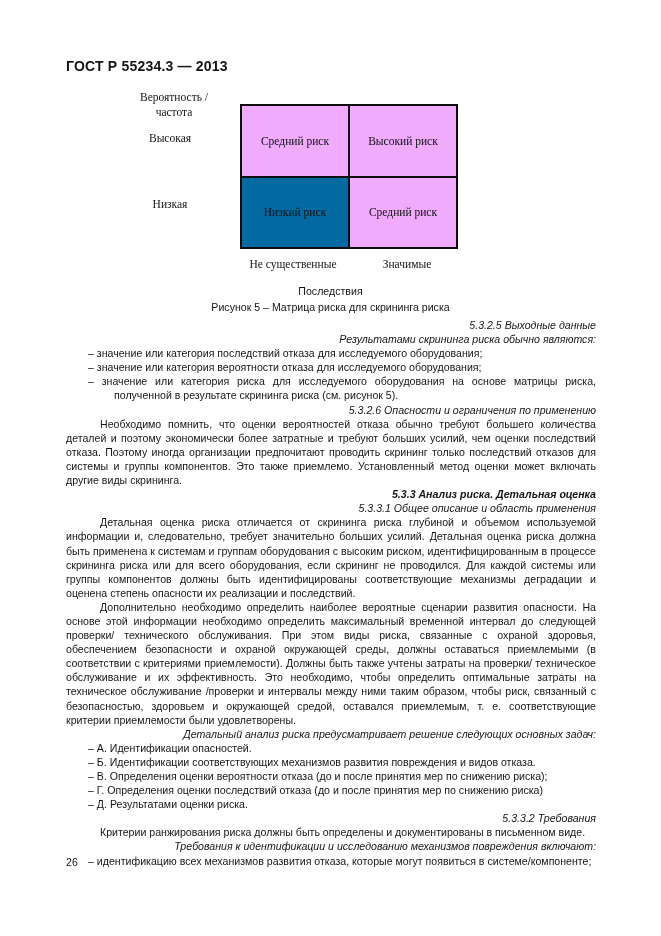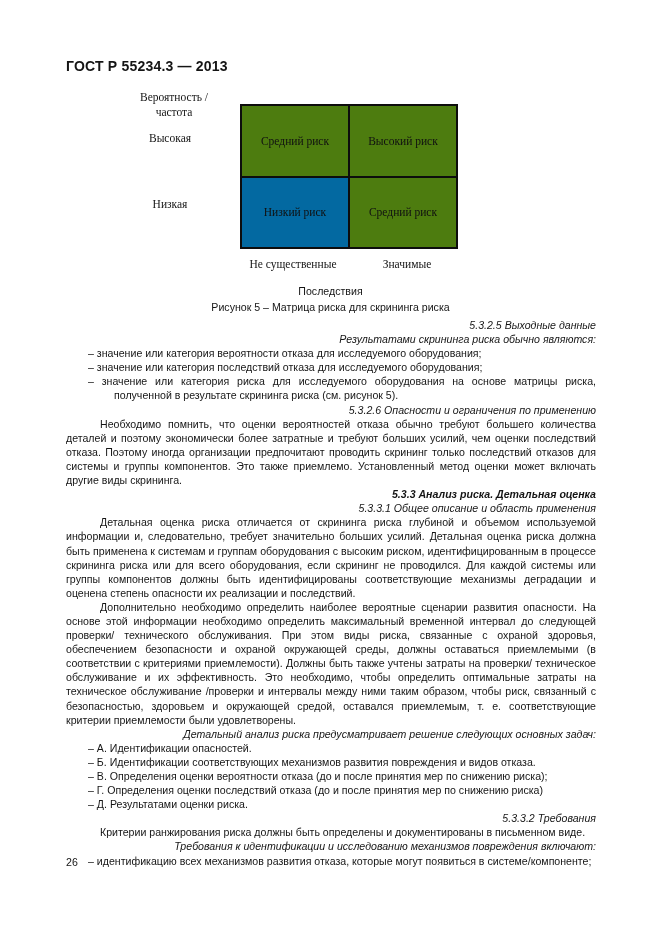--- a/index.html
+++ b/index.html
@@ -60,21 +60,21 @@
   .matrix td {
     border: 2px solid #0d0d0d;
     text-align: center;
     vertical-align: middle;
     font-family: "Liberation Serif", serif;
     font-size: 11.5px;
     color: #111;
     padding: 0;
     height: 50%;
   }
-  .cell-grey { background: #4d7c0f; }
+  .cell-grey { background: #f0abfc; }
   .cell-white { background: #0369a1; }
 
   
   .y-axis-title {
     position: absolute;
     left: 118px;
     top: 4px;
     width: 112px;
     text-align: center;
     font-family: "Liberation Serif", serif;
@@ -198,22 +198,22 @@
 
     <div class="fig-caption">Рисунок 5 – Матрица риска для скрининга риска</div>
   </div>
 
   <div class="body-col">
 
     <p class="p indent-sm nojust">5.3.2.5 Выходные данные</p>
 
     <p class="p nojust">Результатами скрининга риска обычно являются:</p>
 
+    <p class="dash-item nojust">–  значение или категория последствий отказа для исследуемого оборудования;</p>
     <p class="dash-item nojust">–  значение или категория вероятности отказа для исследуемого оборудования;</p>
-    <p class="dash-item nojust">–  значение или категория последствий отказа для исследуемого оборудования;</p>
     <p class="dash-item">–  значение или категория риска для исследуемого оборудования на основе матрицы риска, полученной в результате скрининга риска (см. рисунок 5).</p>
 
     <p class="p indent-sm nojust">5.3.2.6 Опасности и ограничения по применению</p>
 
     <p class="p indent">Необходимо помнить, что оценки вероятностей отказа обычно требуют большего количества деталей и поэтому экономически более затратные и требуют больших усилий, чем оценки последствий отказа. Поэтому иногда организации предпочитают проводить скрининг только последствий отказов для системы и группы компонентов. Это также приемлемо. Установленный метод оценки может включать другие виды скрининга.</p>
 
     <p class="p bold indent-sm nojust">5.3.3 Анализ риска. Детальная оценка</p>
 
     <p class="p indent-sm nojust">5.3.3.1 Общее описание и область применения</p>
 

